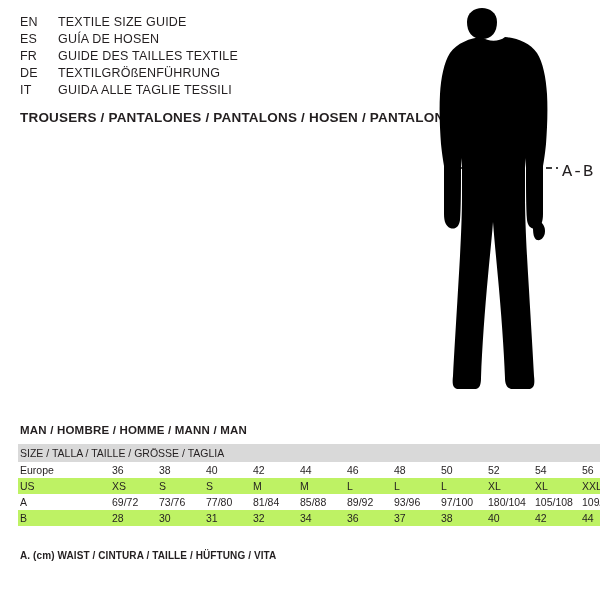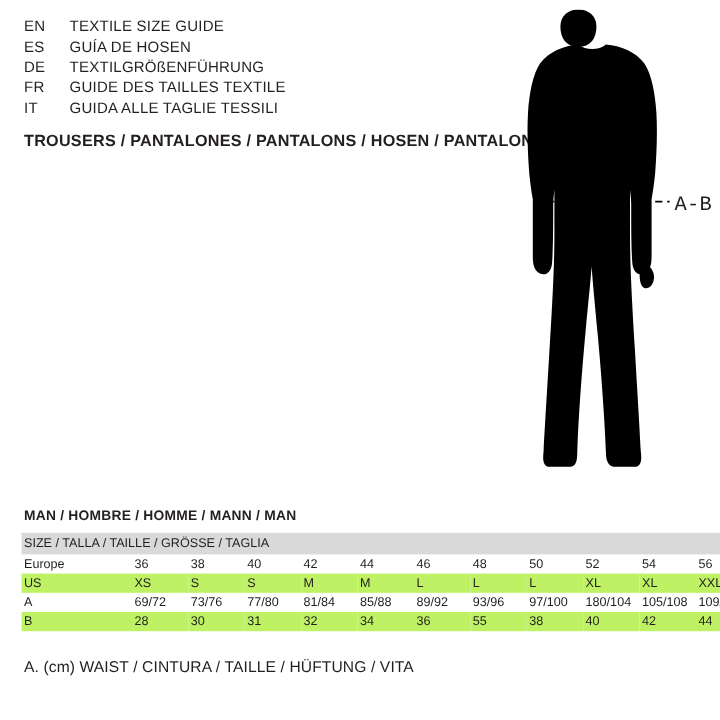--- a/index.html
+++ b/index.html
@@ -112,48 +112,49 @@
     background: #bef264;
   }
   table.size-table col.c0 { width: 92px; }
   table.size-table col.cx { width: 47px; }
 
   
   .footnotes {
     position: absolute;
     left: 20px;
     top: 548px;
-    font-size: 13px;
+    font-size: 10px;
     line-height: 15px;
+    font-weight: bold;
   }
   .footnote {
     letter-spacing: 0.1px;
   }
 </style>
 </head>
 <body>
 
 <div class="page">
 
   <div class="lang-block">
     <div class="lang-row">
       <span class="lang-code">EN</span>
       <span class="lang-title">TEXTILE SIZE GUIDE</span>
     </div>
     <div class="lang-row">
       <span class="lang-code">ES</span>
       <span class="lang-title">GUÍA DE HOSEN</span>
     </div>
     <div class="lang-row">
+      <span class="lang-code">FR</span>
+      <span class="lang-title">GUIDE DES TAILLES TEXTILE</span>
+    </div>
+    <div class="lang-row">
       <span class="lang-code">DE</span>
       <span class="lang-title">TEXTILGRÖßENFÜHRUNG</span>
-    </div>
-    <div class="lang-row">
-      <span class="lang-code">FR</span>
-      <span class="lang-title">GUIDE DES TAILLES TEXTILE</span>
     </div>
     <div class="lang-row">
       <span class="lang-code">IT</span>
       <span class="lang-title">GUIDA ALLE TAGLIE TESSILI</span>
     </div>
   </div>
 
   <div class="section-title">TROUSERS / PANTALONES / PANTALONS / HOSEN / PANTALONI</div>
 
   <div class="figure">
@@ -271,21 +272,21 @@
           <td>109/112</td>
         </tr>
         <tr class="shaded">
           <td>B</td>
           <td>28</td>
           <td>30</td>
           <td>31</td>
           <td>32</td>
           <td>34</td>
           <td>36</td>
-          <td>55</td>
+          <td>37</td>
           <td>38</td>
           <td>40</td>
           <td>42</td>
           <td>44</td>
         </tr>
       </tbody>
     </table>
   </div>
 
   <div class="footnotes">

